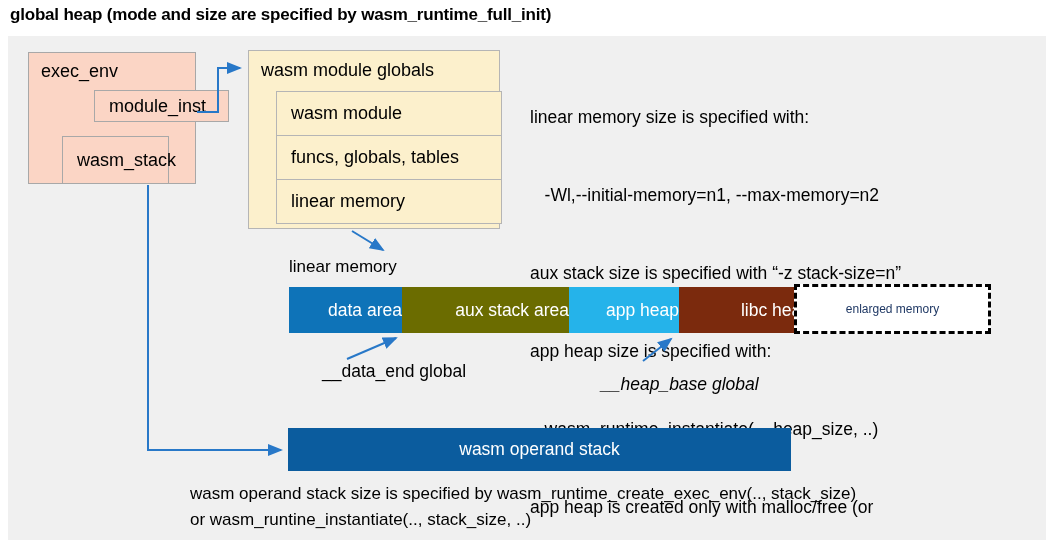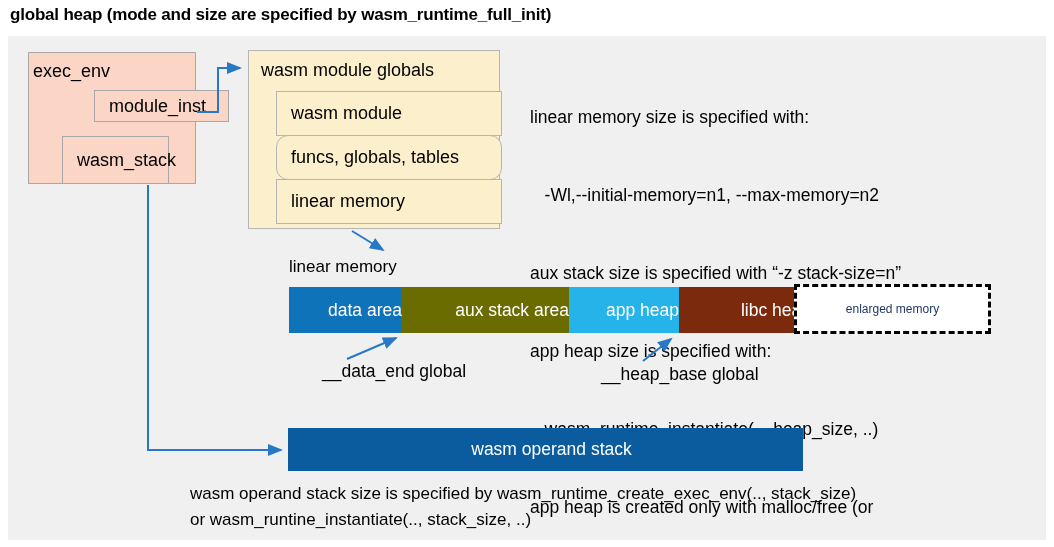--- a/index.html
+++ b/index.html
@@ -6,56 +6,56 @@
   .canvas{
     position:relative;width:1054px;height:547px;overflow:hidden;
     font-family:"Liberation Sans","DejaVu Sans",sans-serif;color:#000;background:#ffffff;
   }
   .title{position:absolute;left:10px;top:5px;font-size:17px;font-weight:600;letter-spacing:-0.2px;}
   .panel{position:absolute;left:8px;top:36px;width:1038px;height:504px;background:#f0f0f0;}
 
   
   .exec-box{position:absolute;left:28px;top:52px;width:168px;height:132px;
     background:#fbd5c5;border:1px solid #a8a8a8;box-sizing:border-box;}
-  .exec-box .hdr{padding:8px 0 0 4px;font-size:18px;}
+  .exec-box .hdr{padding:8px 0 0 12px;font-size:18px;}
   .sub-box{position:absolute;background:#fbd5c5;border:1px solid #a8a8a8;box-sizing:border-box;
     display:flex;align-items:center;padding-left:14px;font-size:18px;}
   .mi{left:62px;top:90px;width:135px;height:32px;margin-left:32px;}
   .ws{left:62px;top:136px;width:107px;height:48px;}
 
   
   .inst-box{position:absolute;left:248px;top:50px;width:252px;height:179px;
     background:#fcf0cc;border:1px solid #b5b5b5;box-sizing:border-box;}
   .inst-box .hdr{padding:9px 0 0 12px;font-size:18px;}
   .inst-row{position:absolute;left:27px;width:226px;height:45px;background:#fcf0cc;
     border:1px solid #b5b5b5;box-sizing:border-box;display:flex;align-items:center;
     padding-left:14px;font-size:18px;}
-  .r0{top:40px;} .r1{top:84px;border-radius:12px;} .r2{top:128px;}
+  .r0{top:40px;} .r1{top:84px;} .r2{top:128px;}
 
   
   .notes{position:absolute;left:530px;top:52px;font-size:17.5px;line-height:26px;white-space:pre;}
 
   
   .lm-label{position:absolute;left:289px;top:257px;font-size:17px;}
   .membar{position:absolute;left:289px;top:287px;height:46px;display:flex;}
   .seg{display:flex;align-items:center;justify-content:flex-end;color:#fff;font-size:17.5px;}
   .seg-data{width:113px;} .seg-aux{width:167px;} .seg-app{width:110px;} .seg-libc{width:112px;padding-left:20px;}
   .enlarged{position:absolute;left:794px;top:284px;width:197px;height:50px;box-sizing:border-box;
     background:#ffffff;border:3px dashed #000;display:flex;align-items:center;justify-content:center;
     color:#1f3864;font-size:12px;}
 
   
   .ann{position:absolute;font-size:17.5px;}
   .ann-dataend{left:322px;top:361px;}
-  .ann-heapbase{left:601px;top:364px;}
+  .ann-heapbase{left:601px;top:374px;font-style:italic;}
   .ann-exported{left:299px;top:388px;}
 
   
   .opstack{position:absolute;left:288px;top:428px;width:503px;height:43px;
-    display:flex;align-items:center;justify-content:center;color:#fff;font-size:17.5px;padding-left:12px;}
+    display:flex;align-items:center;justify-content:center;color:#fff;font-size:17.5px;}
 
   .bottom-note{position:absolute;left:190px;top:481px;font-size:17px;line-height:26px;}
 
   .arrows{position:absolute;left:0;top:0;width:1054px;height:547px;pointer-events:none;}
 </style>
 </head>
 <body>
 
 <div class="canvas">
 

